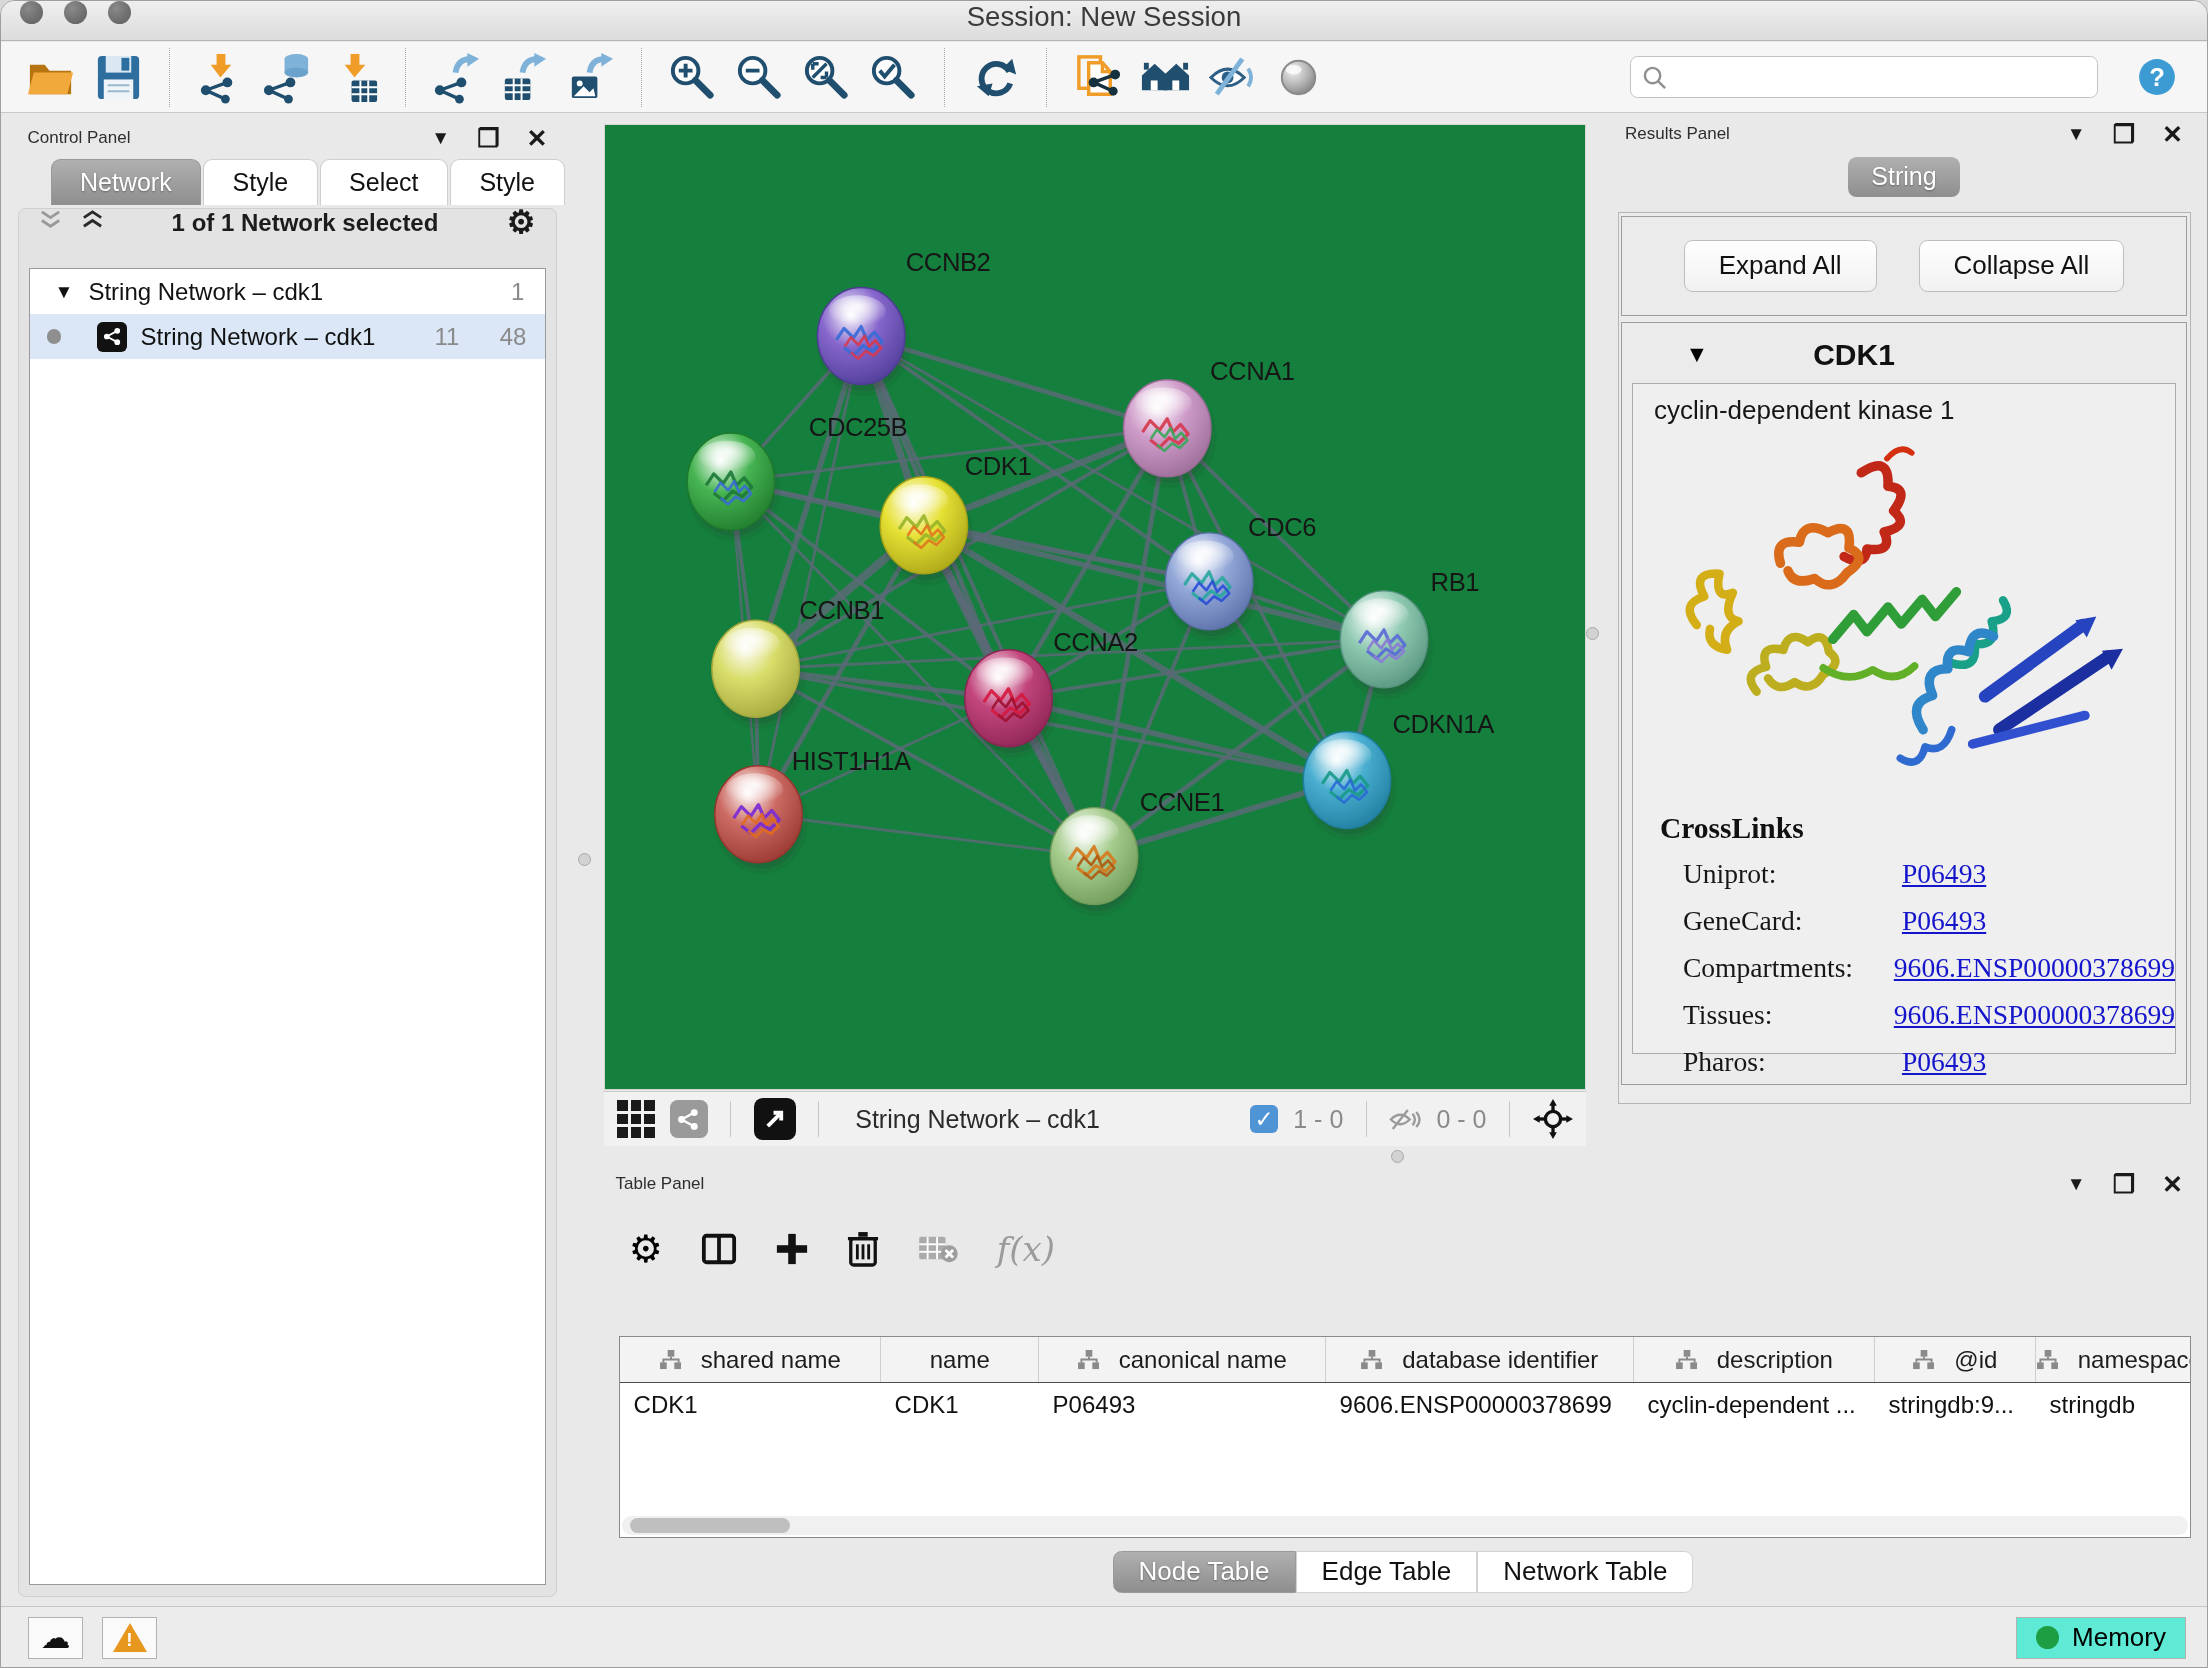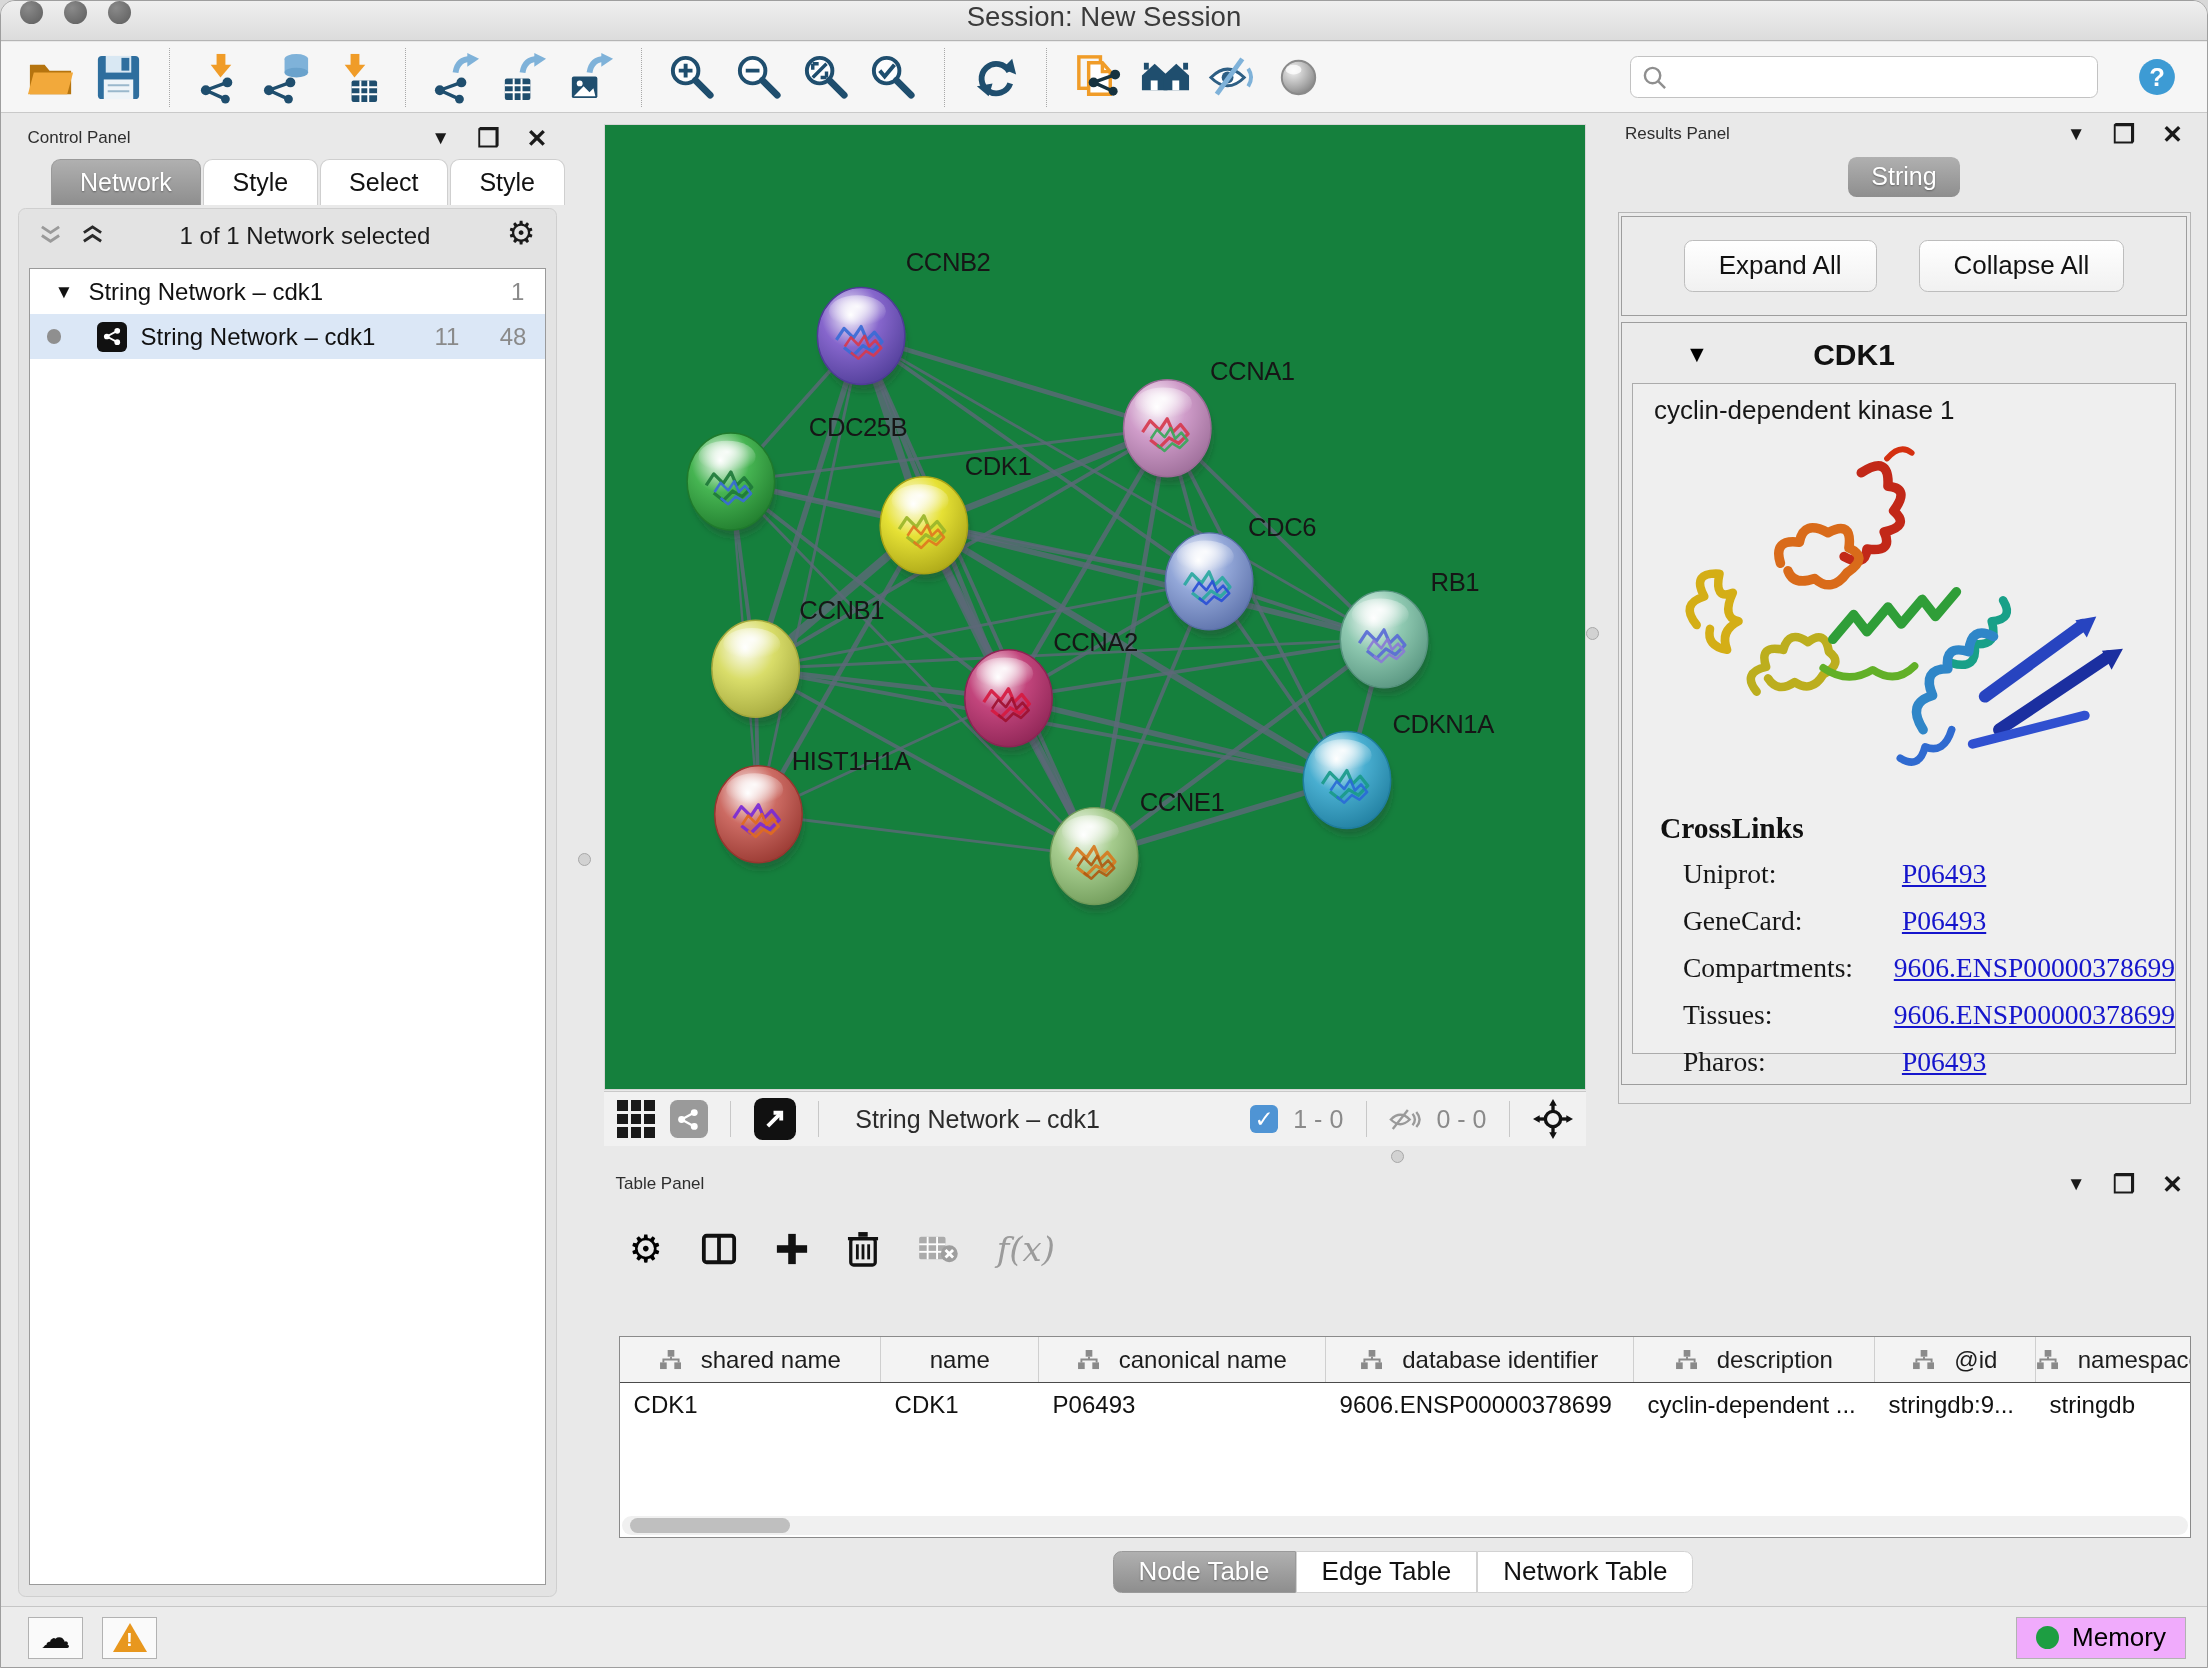--- a/index.html
+++ b/index.html
@@ -40,21 +40,21 @@
   .tab { height:46px; padding:0 28.5px; display:flex; align-items:center; font-size:25px;
          background:#fff; border:1px solid #cfcfcf; border-bottom:none; border-radius:9.5px 9.5px 0 0;
          margin-right:1.9px; cursor:pointer; color:#111; }
   .tab.sel { background:linear-gradient(#b0b0b0,#8e8e8e); color:#fff; text-shadow:0 1px 1.9px rgba(0,0,0,.35); border-color:#9a9a9a; }
 
   
   .control-panel { position:absolute; left:9.5px; top:116px; width:554px; height:1480px; }
   .cp-tabs { margin-left:40px; }
   .cp-body { position:absolute; left:7.6px; right:7.6px; top:91px; bottom:0;
              background:#e3e3e3; border:1px solid #cfcfcf; border-radius:7.6px; }
-  .tree-header { height:53px; display:flex; align-items:center; padding:0 19px; gap:17px; }
+  .tree-header { height:53px; display:flex; align-items:flex-start; padding:0 19px; gap:17px;font-weight:bold; }
   .tree-summary { flex:1; text-align:center; font-size:24px; color:#1c1c1c; }
   .tree-box { position:absolute; left:9.5px; right:9.5px; top:59px; bottom:11.4px;
               background:#fff; border:1px solid #9a9a9a; }
   .tree-row { height:45px; display:flex; align-items:center; font-size:24px; color:#111; }
   .tree-row .count { color:#8a8a8a; }
   .tree-row.root { padding-left:25px; gap:15px; }
   .tree-row.child { background:#dbe7f6; padding-left:17px; gap:13.3px; }
   .dot { width:14.3px; height:14.3px; border-radius:50%; background:#8f8f8f; }
   .share-badge { width:30px; height:30px; background:#111; border-radius:5.7px;
                  display:flex; align-items:center; justify-content:center; margin-left:23px; }
@@ -125,21 +125,21 @@
   
   .statusbar { position:absolute; left:0; bottom:0; width:100%; height:61px; background:#ececec;
                border-top:1px solid #c6c6c6; }
   .sb-btn { position:absolute; top:9.5px; width:55px; height:42px; background:#fafafa; border:1.9px solid #b2b2b2;
             display:flex; align-items:center; justify-content:center; cursor:pointer; }
   .cloud-glyph { font-size:30px; color:#111; line-height:1; }
   .warn-wrap { position:relative; width:34px; height:30px; }
   .warn-tri { position:absolute; left:0; top:0; width:0; height:0;
               border-left:17px solid transparent; border-right:17px solid transparent; border-bottom:29.5px solid #e8971e; }
   .warn-ex { position:absolute; left:0; top:6.7px; width:34px; text-align:center; color:#fff; font-weight:bold; font-size:19px; }
-  .memory-btn { position:absolute; right:21px; top:9.5px; height:42px; background:#f0abfc; border:1.9px solid #b2b2b2;
+  .memory-btn { position:absolute; right:21px; top:9.5px; height:42px; background:#5eead4; border:1.9px solid #b2b2b2;
                 display:flex; align-items:center; gap:13.3px; padding:0 19px; font-size:26px; cursor:pointer; }
   .mem-dot { width:23px; height:23px; border-radius:50%; background:#1d9e42; }
 
   
   .split-dot { position:absolute; width:13.3px; height:13.3px; border-radius:50%;
                background:#d2d2d2; border:1px solid #a8a8a8; }
 </style>
 </head>
 <body>
 

